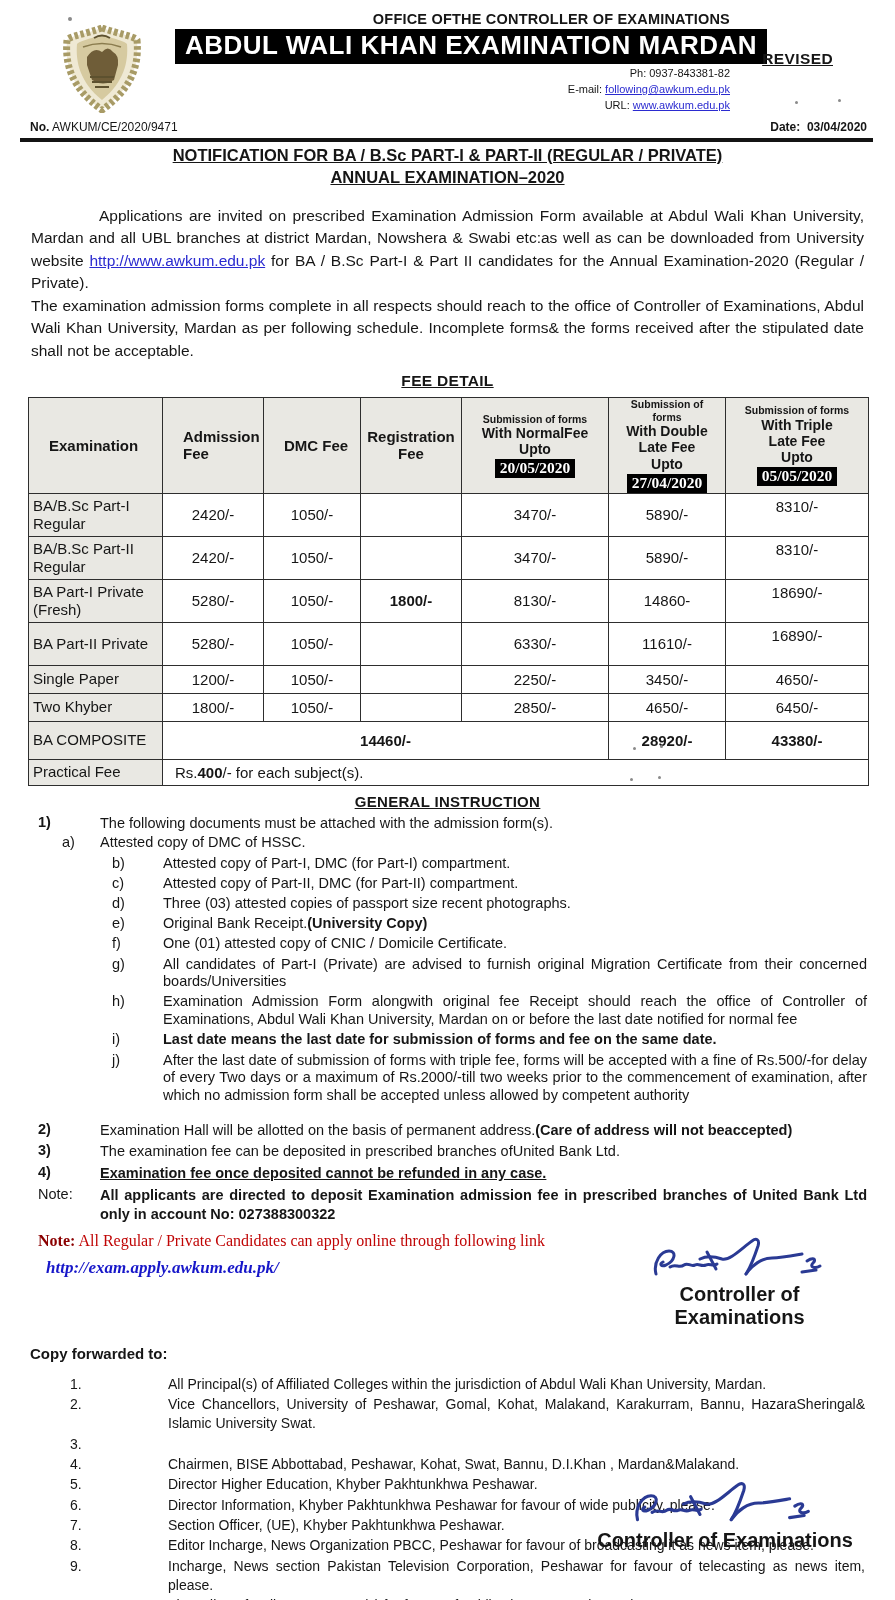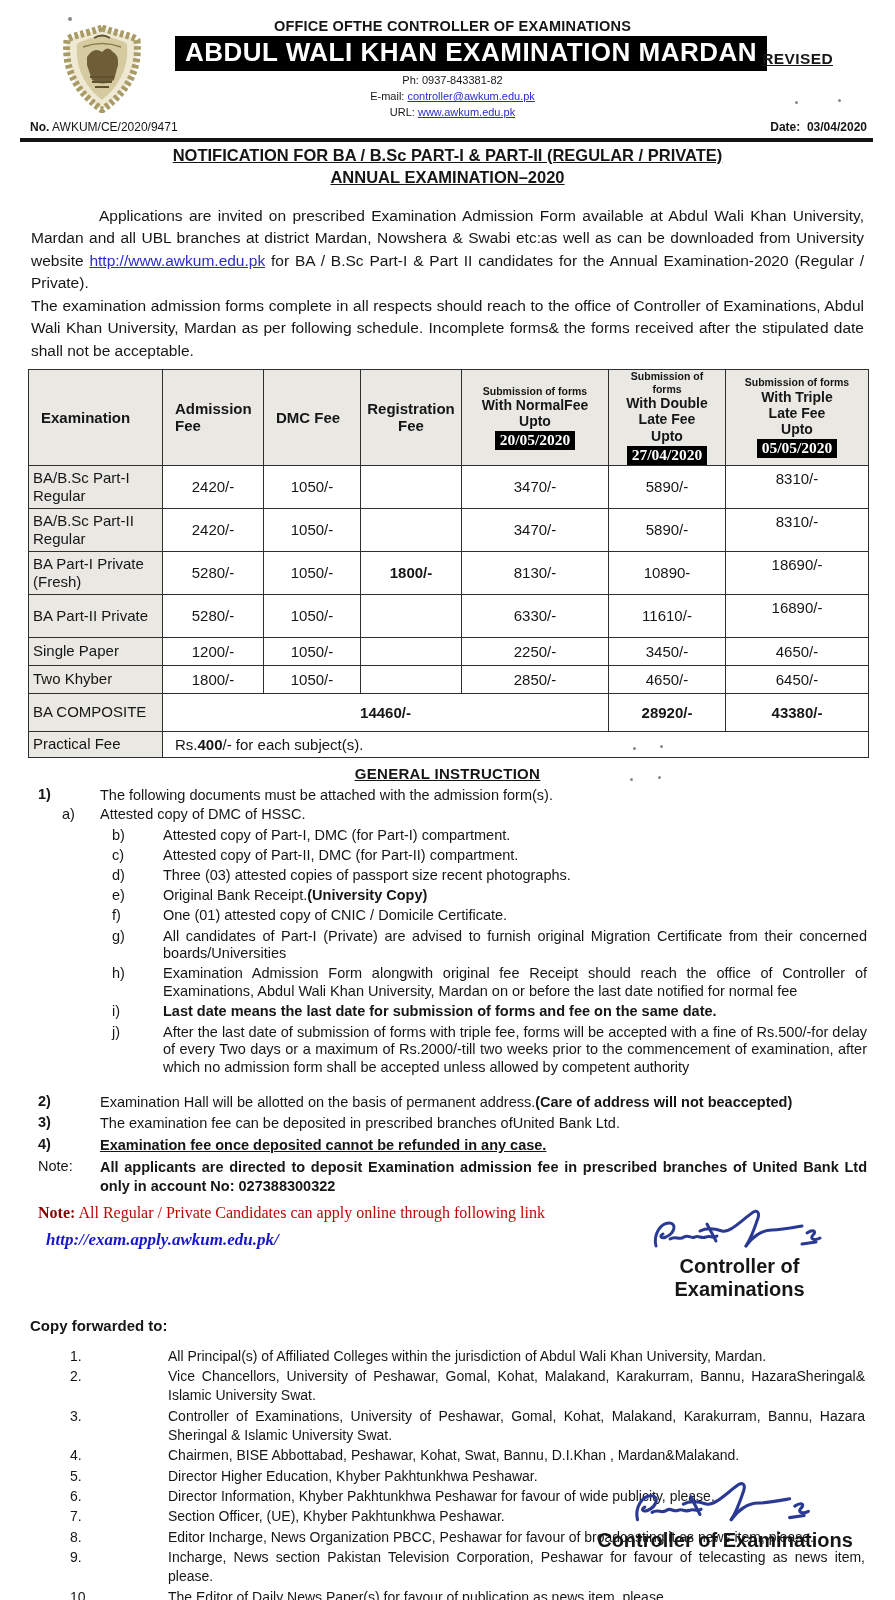--- a/index.html
+++ b/index.html
@@ -6,21 +6,21 @@
   body {
     width:895px; height:1600px; overflow:hidden;
     background:#ffffff; color:#161616;
     font-family:"Liberation Sans", sans-serif;
   }
   .page { position:relative; width:895px; height:1600px; }
 
   
   .hdr { position:relative; height:116px; }
   .logo { position:absolute; left:57px; top:25px; width:90px; height:88px; }
-  .hdr-center { position:absolute; left:175px; top:18px; width:555px; text-align:center; }
+  .hdr-center { position:absolute; left:175px; top:11px; width:555px; text-align:right; }
   .office-line { font-size:14.5px; font-weight:bold; letter-spacing:.2px; }
   .uni-bar {
     display:inline-block; background:#000; color:#fff;
     font-size:26px; font-weight:bold; letter-spacing:.5px;
     padding:1px 10px 3px; margin-top:2px; white-space:nowrap;
   }
   .contact { font-size:11px; line-height:1.2; margin-top:3px; }
   .lnk { color:#2b2bd0; text-decoration:underline; cursor:pointer; }
   .revised {
     position:absolute; right:62px; top:50px;
@@ -45,21 +45,21 @@
   
   .fee-head { text-align:center; margin-top:10px; }
   .fee-head span { font-size:15.5px; font-weight:bold; text-decoration:underline; letter-spacing:.3px; }
   table.fee {
     border-collapse:collapse; table-layout:fixed;
     margin:7px 0 0 28px; width:840px;
     font-size:15px;
   }
   table.fee td { border:1.6px solid #2e2e2e; padding:0 4px; vertical-align:middle; }
   .hcell { background:#e9e8e3; font-weight:bold; text-align:center; }
-  .hcell.left { text-align:left; padding-left:12px; }
+  .hcell.left { text-align:left; padding-left:20px; }
   .h-row { height:88px; }
   .sub-small { display:block; font-size:10.5px; font-weight:bold; line-height:1.2; white-space:pre-line; }
   .sub-mid { display:block; font-size:14px; font-weight:bold; line-height:1.15; }
   .datebox {
     display:inline-block; background:#000; color:#fff;
     font-family:"Liberation Serif", serif; font-weight:bold;
     font-size:15.5px; padding:0 5px 1px; margin-top:2px;
   }
   .lblcell { background:#e9e8e3; text-align:left; padding-left:7px; line-height:1.2; }
   td.val { text-align:center; }
@@ -133,21 +133,21 @@
       <path d="M30 32 q7 -11 15 -5 q6 -7 11 0 q6 3 5 13 l-4 15 q-11 7 -22 0 l-5 -15 z" fill="#6f5d38"></path>
       <path d="M33 52 h24 M35 57 h20 M38 62 h14" stroke="#5d512f" stroke-width="2" fill="none"></path>
       <path d="M26 22 q19 -7 38 0" fill="none" stroke="#8a7c4e" stroke-width="1.5"></path>
     </svg>
 
     <div class="hdr-center">
       <div class="office-line">OFFICE OFTHE CONTROLLER OF EXAMINATIONS</div>
       <div class="uni-bar">ABDUL WALI KHAN EXAMINATION MARDAN</div>
       <div class="contact"><span>Ph: 0937-843381-82</span></div>
       <div class="contact">
-        <span>E-mail: </span><a class="lnk">controller@awkum.edu.pk</a>
+        <span>E-mail: </span><a class="lnk">following@awkum.edu.pk</a>
       </div>
       <div class="contact">
         <span>URL: </span><a class="lnk">www.awkum.edu.pk</a>
       </div>
     </div>
 
     <div class="revised">REVISED</div>
   </div>
 
   <div class="refline">
@@ -163,20 +163,21 @@
   <div class="titles">
     <div><span>NOTIFICATION FOR BA / B.Sc PART-I &amp; PART-II (REGULAR / PRIVATE)</span></div>
     <div><span>ANNUAL EXAMINATION–2020</span></div>
   </div>
 
   <div class="intro">
     <p class="p1"><span>Applications are invited on prescribed Examination Admission Form available at Abdul Wali Khan University, Mardan and all UBL branches at district Mardan, Nowshera &amp; Swabi etc:as well as can be downloaded from University website </span><a class="lnk">http://www.awkum.edu.pk</a><span> for BA / B.Sc Part-I &amp; Part II candidates for the Annual Examination-2020 (Regular / Private).</span></p>
     <p>The examination admission forms complete in all respects should reach to the office of Controller of Examinations, Abdul Wali Khan University, Mardan as per following schedule. Incomplete forms&amp; the forms received after the stipulated date shall not be acceptable.</p>
   </div>
 
+  <div class="fee-head"><span>FEE DETAIL</span></div>
 
   <table class="fee">
     <colgroup>
       <col style="width:134px">
         <col style="width:101px">
         <col style="width:97px">
         <col style="width:101px">
       <col style="width:147px">
         <col style="width:117px">
         <col style="width:143px">
@@ -227,21 +228,21 @@
       <td class="val">3470/-</td>
       <td class="val">5890/-</td>
       <td class="val" style="vertical-align:top;padding-top:4px;">8310/-</td>
     </tr>
     <tr class="r-big">
       <td class="lblcell">BA Part-I Private (Fresh)</td>
       <td class="val">5280/-</td>
       <td class="val">1050/-</td>
       <td class="val bold">1800/-</td>
       <td class="val">8130/-</td>
-      <td class="val">10890-</td>
+      <td class="val">14860-</td>
       <td class="val" style="vertical-align:top;padding-top:4px;">18690/-</td>
     </tr>
     <tr class="r-big">
       <td class="lblcell">BA Part-II Private</td>
       <td class="val">5280/-</td>
       <td class="val">1050/-</td>
       <td class="val"></td>
       <td class="val">6330/-</td>
       <td class="val">11610/-</td>
       <td class="val" style="vertical-align:top;padding-top:4px;">16890/-</td>
@@ -377,21 +378,20 @@
     <div class="row">
         <span class="num">1.</span>
         <span class="txt">All Principal(s) of Affiliated Colleges within the jurisdiction of Abdul Wali Khan University, Mardan.</span>
       </div>
     <div class="row">
         <span class="num">2.</span>
         <span class="txt">Vice Chancellors, University of Peshawar, Gomal, Kohat, Malakand, Karakurram, Bannu, HazaraSheringal&amp; Islamic University Swat.</span>
       </div>
     <div class="row">
         <span class="num">3.</span>
-        <span class="txt">Controller of Examinations, University of Peshawar, Gomal, Kohat, Malakand, Karakurram, Bannu, Hazara Sheringal &amp; Islamic University Swat.</span>
       </div>
     <div class="row">
         <span class="num">4.</span>
         <span class="txt">Chairmen, BISE Abbottabad, Peshawar, Kohat, Swat, Bannu, D.I.Khan , Mardan&amp;Malakand.</span>
       </div>
     <div class="row">
         <span class="num">5.</span>
         <span class="txt">Director Higher Education, Khyber Pakhtunkhwa Peshawar.</span>
       </div>
     <div class="row">

